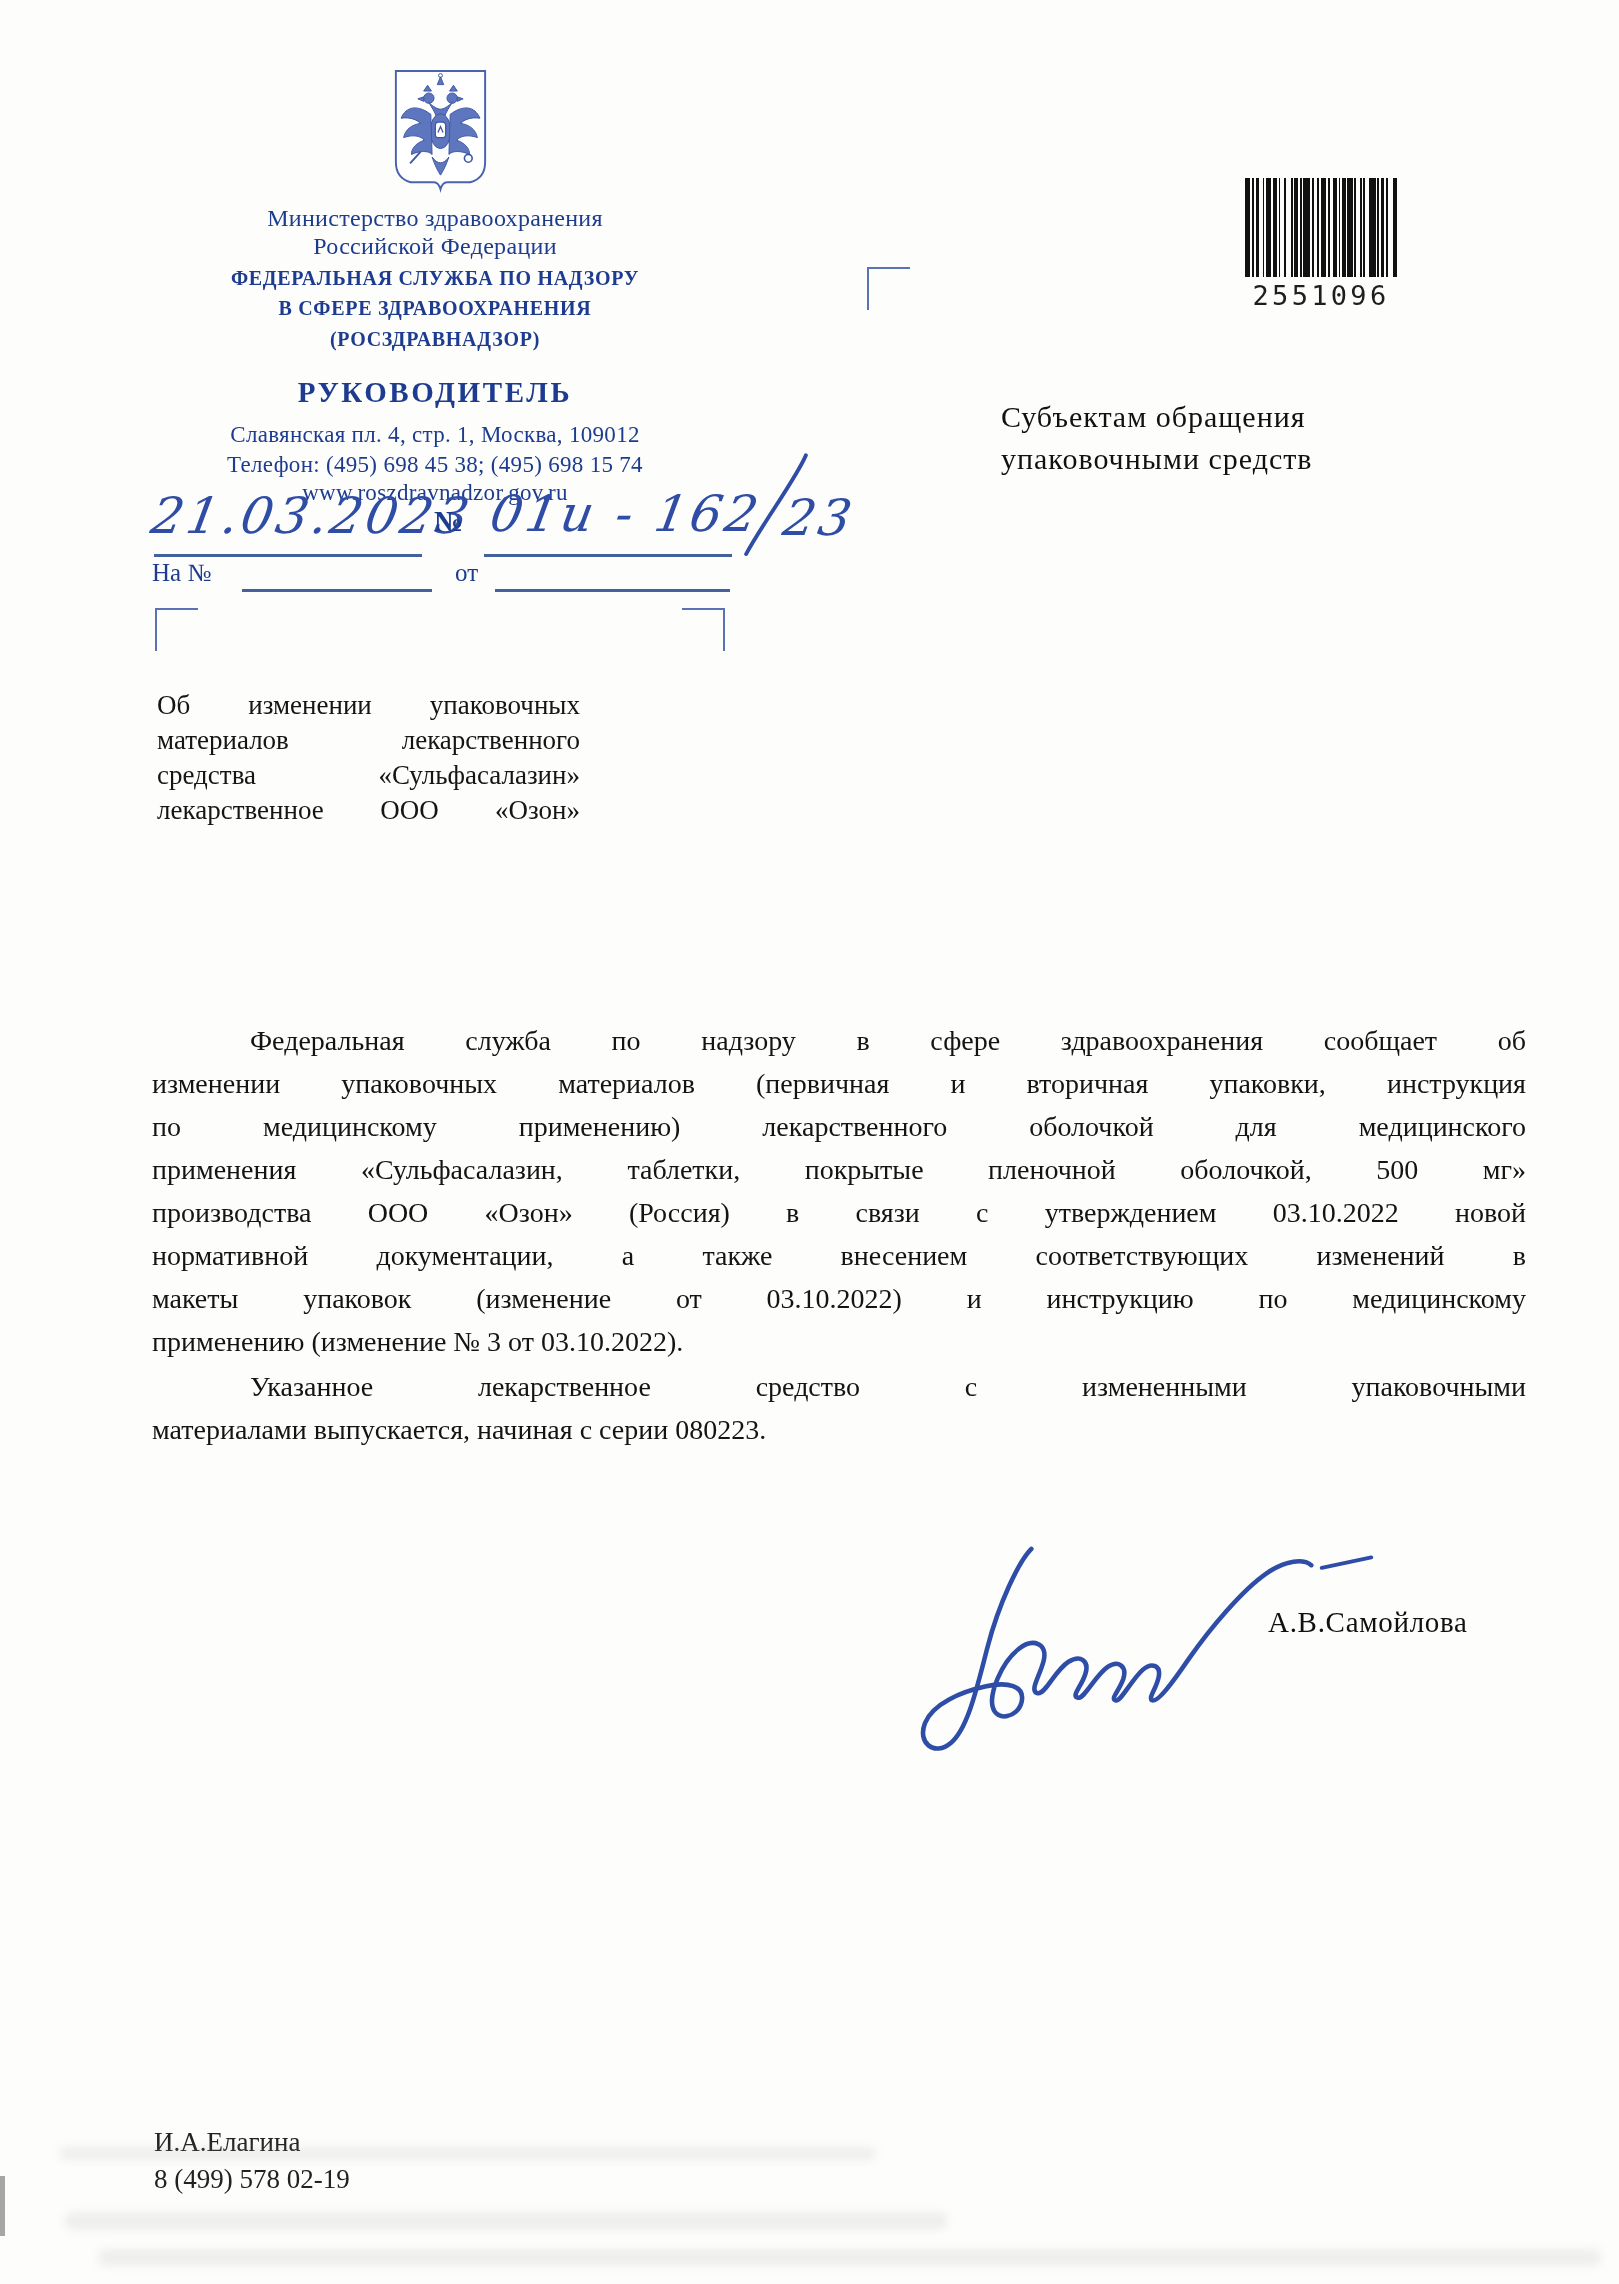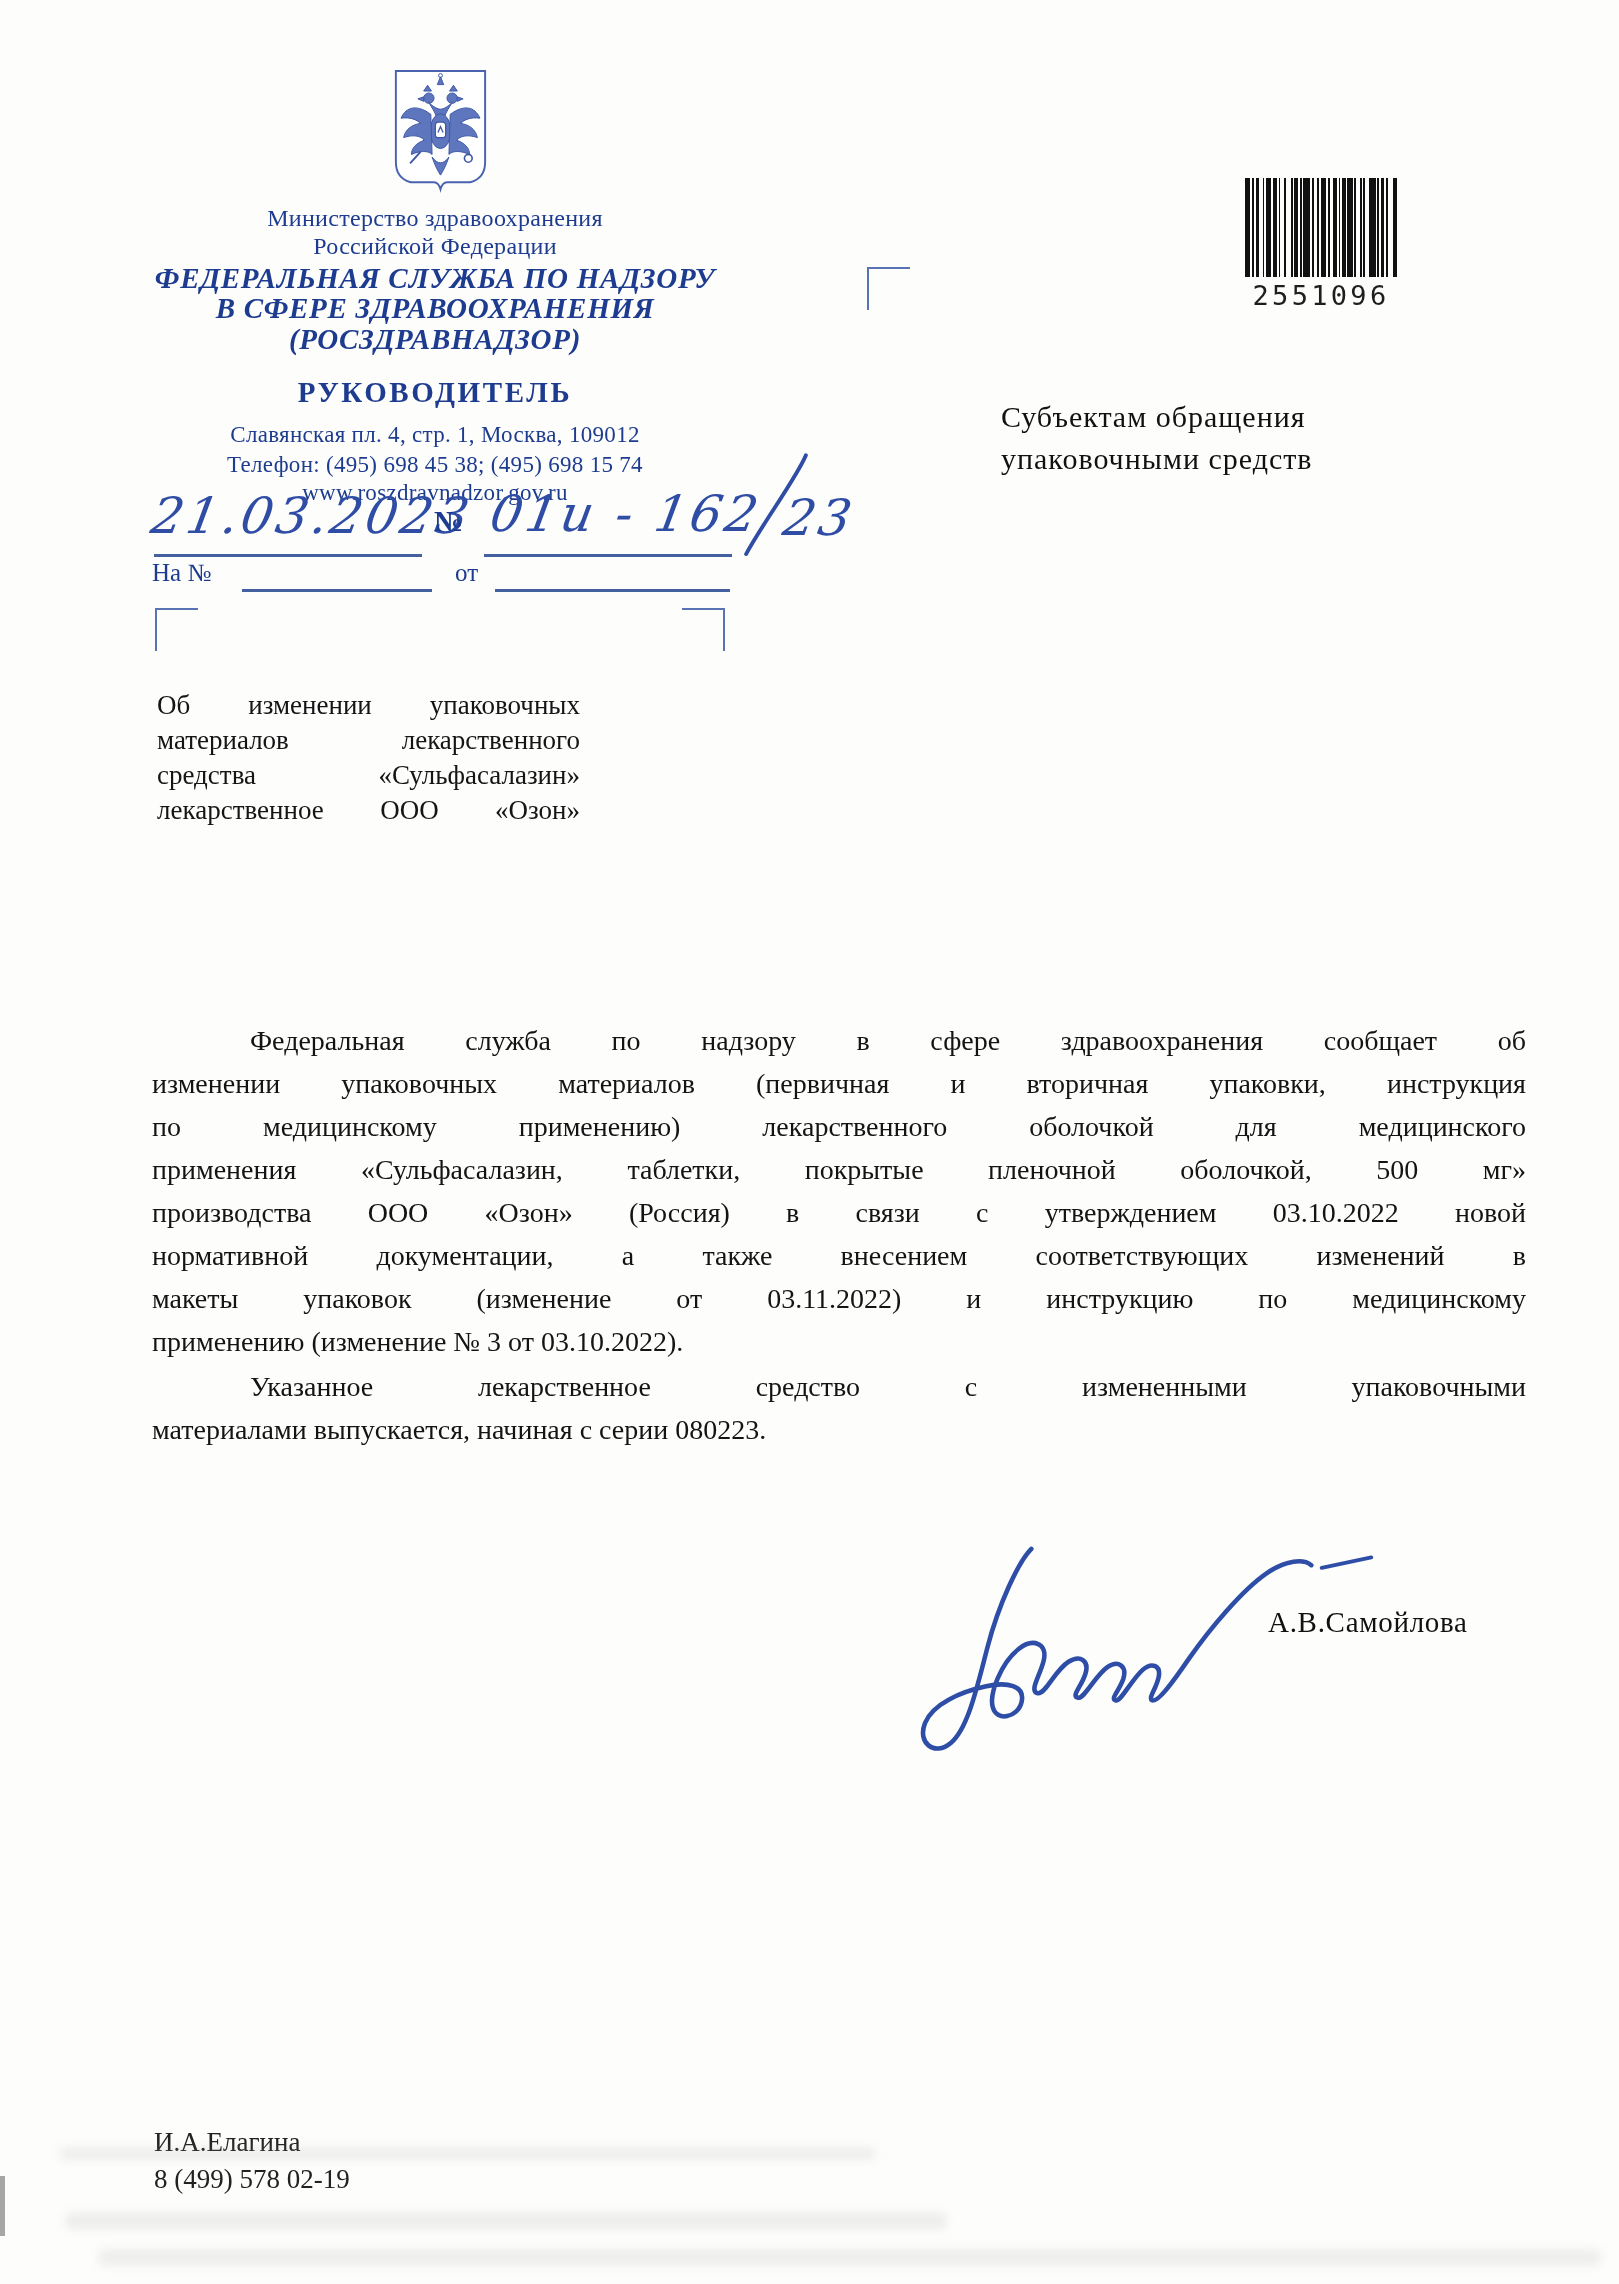--- a/index.html
+++ b/index.html
@@ -9,21 +9,21 @@
     background:#fdfdfc;
     overflow:hidden;
     font-family:"Liberation Serif","DejaVu Serif",serif;
     color:#1c1c1c;
   }
   .abs{position:absolute;}
   
   .letterhead{left:118px;top:0;width:634px;text-align:center;color:#1d3c8f;}
   .emblem{left:392px;top:67px;width:97px;height:127px;}
   .ministry{top:204px;font-size:24px;font-weight:normal;line-height:28px;letter-spacing:0.3px;}
-  .service{top:261px;font-size:29px;font-weight:bold;line-height:30px;letter-spacing:0.7px;font-style:italic;}
+  .service{top:261px;font-size:20px;font-weight:bold;line-height:30px;letter-spacing:0.7px;}
   .position{top:376px;font-size:29px;font-weight:bold;letter-spacing:2.6px;}
   .contact{font-size:23px;letter-spacing:0.3px;}
   .letterhead > div{position:absolute;left:0;width:100%;}
   
   .hand{
     font-family:"DejaVu Serif","Liberation Serif",serif;
     font-style:italic;
     color:#2f4da5;
     font-size:50px;
     letter-spacing:3.3px;
@@ -196,21 +196,21 @@
       <div class="subject-line last">лекарственное ООО «Озон»</div>
     </div>
 
   <div class="abs body-block p1">
       <div class="body-line first">Федеральная служба по надзору в сфере здравоохранения сообщает  об</div>
       <div class="body-line">изменении упаковочных материалов (первичная и вторичная упаковки, инструкция</div>
       <div class="body-line">по медицинскому применению) лекарственного оболочкой для медицинского</div>
       <div class="body-line">применения «Сульфасалазин, таблетки, покрытые пленочной оболочкой, 500 мг»</div>
       <div class="body-line">производства ООО «Озон» (Россия) в связи с утверждением 03.10.2022 новой</div>
       <div class="body-line">нормативной документации, а также внесением соответствующих изменений в</div>
-      <div class="body-line">макеты упаковок (изменение от 03.11.2022) и инструкцию по медицинскому</div>
+      <div class="body-line">макеты упаковок (изменение от 03.10.2022) и инструкцию по медицинскому</div>
       <div class="body-line last">применению (изменение № 3 от 03.10.2022).</div>
     </div>
   <div class="abs body-block p2">
       <div class="body-line first">Указанное лекарственное средство с измененными упаковочными</div>
       <div class="body-line last">материалами  выпускается, начиная с серии 080223.</div>
     </div>
 
   <svg class="abs sig-svg" width="484" height="261" viewBox="0 0 740 400">
     <path d="M205,55 C185,75 155,140 138,205 C122,266 108,330 82,352 C56,374 30,352 42,322
              C54,292 98,274 134,266 C168,258 196,264 190,290 C184,314 152,320 146,298

